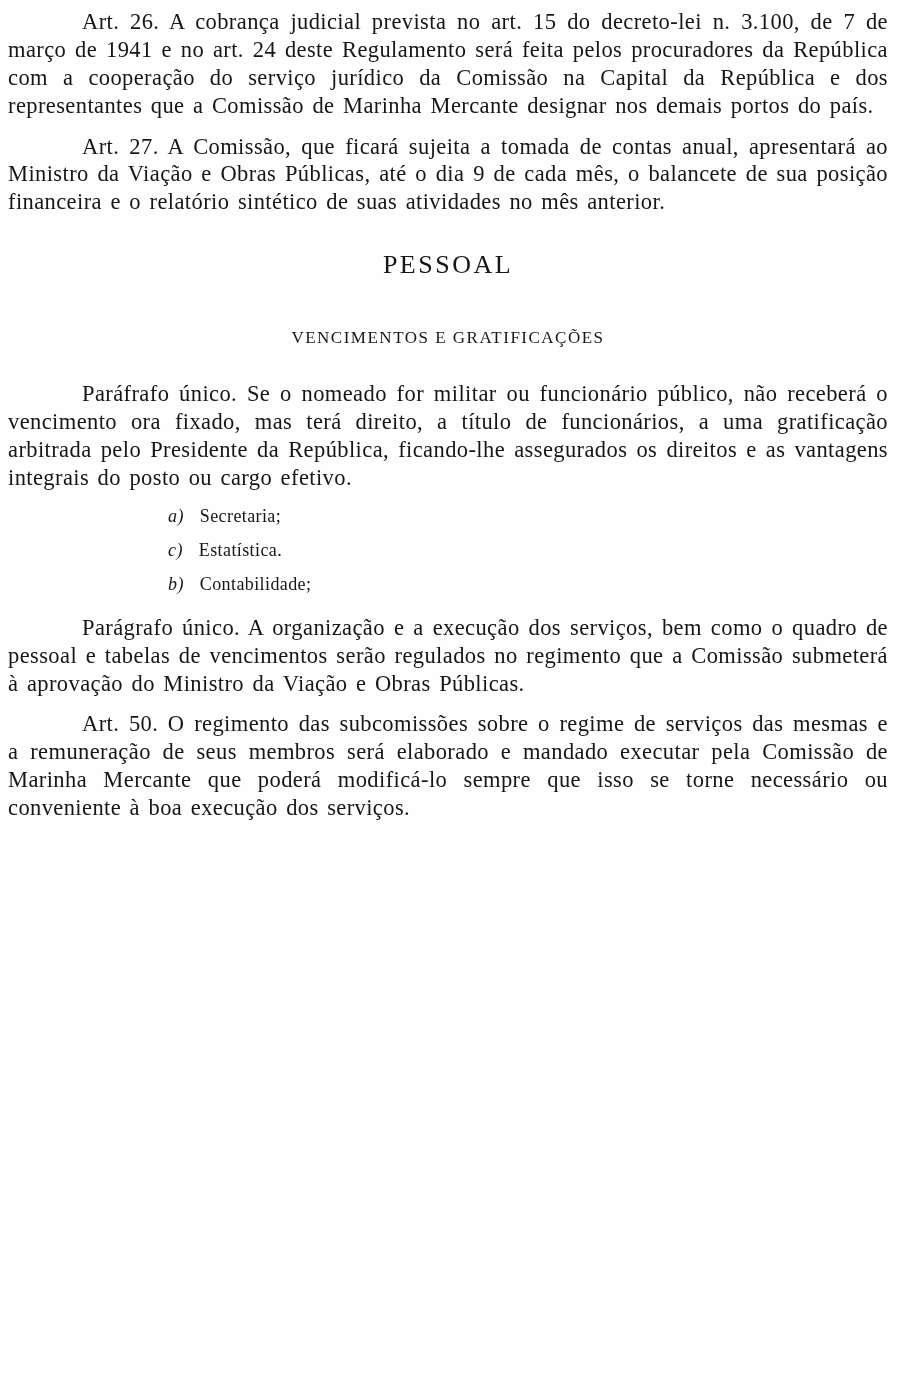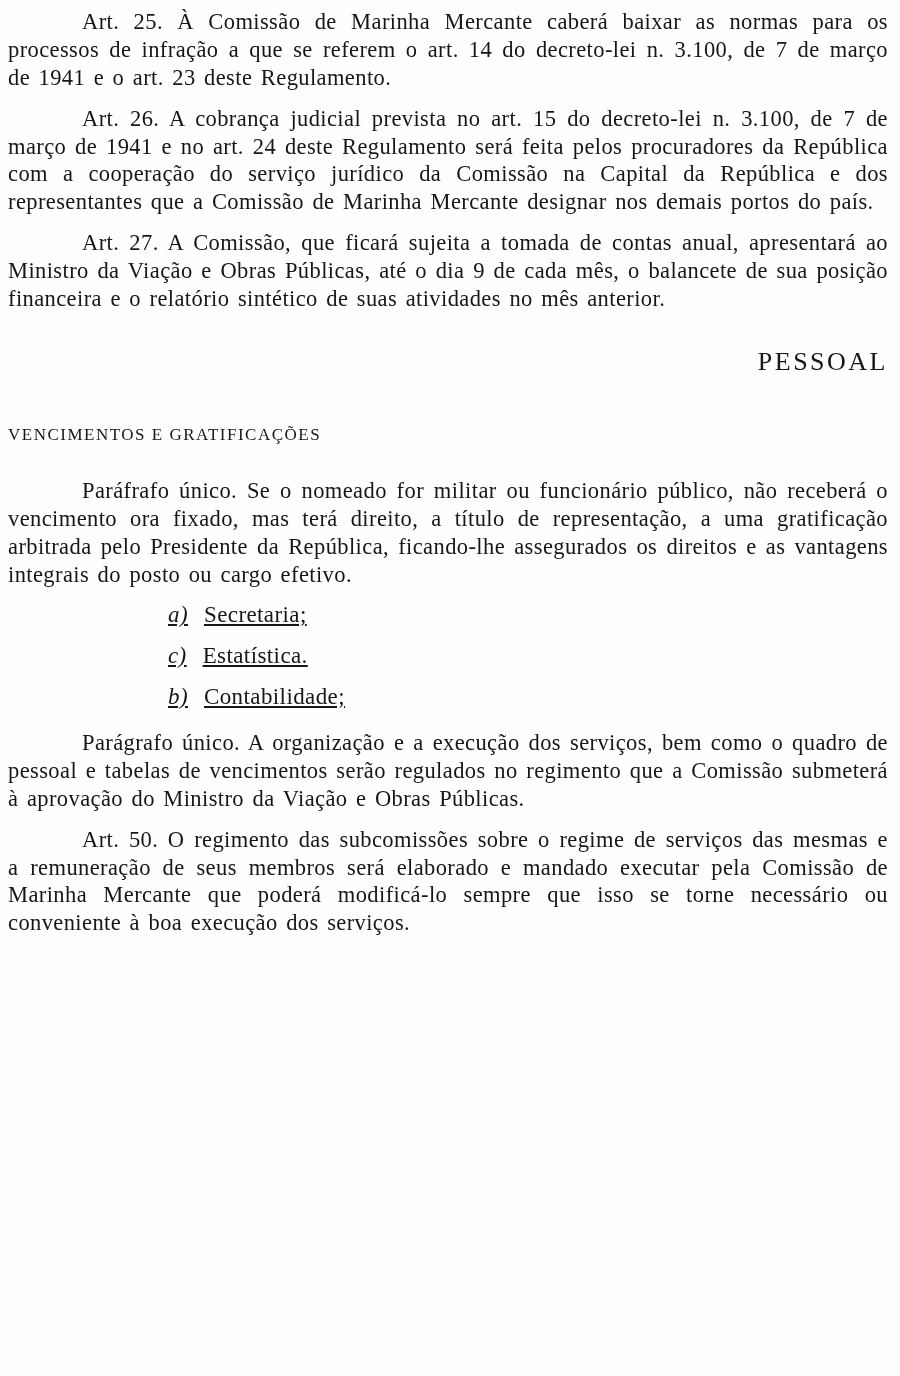--- a/index.html
+++ b/index.html
@@ -21,65 +21,63 @@
   .para {
     font-size: 22.5px;
     line-height: 1.24;
     text-align: justify;
     text-indent: 74px;
     margin: 0 0 13px 0;
     letter-spacing: 0.4px;
     word-spacing: 2.5px;
   }
   .section-heading {
-    text-align: right;
+    text-align: center;
     font-size: 26px;
     font-weight: 400;
     letter-spacing: 2.5px;
     margin: 34px 0 0 0;
   }
   .subsection-heading {
-    text-align: left;
+    text-align: center;
     font-size: 17px;
     font-weight: 400;
     letter-spacing: 1.5px;
     margin: 48px 0 32px 0;
   }
   .sections-list {
     margin: 4px 0 18px 160px;
   }
   .list-item {
-    font-size: 23px;
+    font-size: 18px;
     line-height: 1.24;
     margin-bottom: 12px;
     letter-spacing: 0.4px;
-    text-decoration: underline;
   }
   .list-marker {
     font-style: italic;
     margin-right: 16px;
   }
 </style>
 </head>
 <body>
 
 <div class="page">
 
-  <p class="para">Art. 25. À Comissão de Marinha Mercante caberá baixar as normas para os processos de infração a que se referem o art. 14 do decreto-lei n. 3.100, de 7 de março de 1941 e o art. 23 deste Regulamento.</p>
 
   <p class="para">Art. 26. A cobrança judicial prevista no art. 15 do decreto-lei n. 3.100, de 7 de março de 1941 e no art. 24 deste Regulamento será feita pelos procuradores da República com a cooperação do serviço jurídico da Comissão na Capital da República e dos representantes que a Comissão de Marinha Mercante designar nos demais portos do país.</p>
 
   <p class="para">Art. 27. A Comissão, que ficará sujeita a tomada de contas anual, apresentará ao Ministro da Viação e Obras Públicas, até o dia 9 de cada mês, o balancete de sua posição financeira e o relatório sintético de suas atividades no mês anterior.</p>
 
   <h1 class="section-heading">PESSOAL</h1>
 
   <h2 class="subsection-heading">VENCIMENTOS E GRATIFICAÇÕES</h2>
 
 
-  <p class="para">Paráfrafo único. Se o nomeado for militar ou funcionário público, não receberá o vencimento ora fixado, mas terá direito, a título de representação, a uma gratificação arbitrada pelo Presidente da República, ficando-lhe assegurados os direitos e as vantagens integrais do posto ou cargo efetivo.</p>
+  <p class="para">Paráfrafo único. Se o nomeado for militar ou funcionário público, não receberá o vencimento ora fixado, mas terá direito, a título de funcionários, a uma gratificação arbitrada pelo Presidente da República, ficando-lhe assegurados os direitos e as vantagens integrais do posto ou cargo efetivo.</p>
 
 
   <div class="sections-list">
     <div class="list-item">
       <span class="list-marker">a)</span><span>Secretaria;</span>
     </div>
     <div class="list-item">
       <span class="list-marker">c)</span><span>Estatística.</span>
     </div>
     <div class="list-item">

